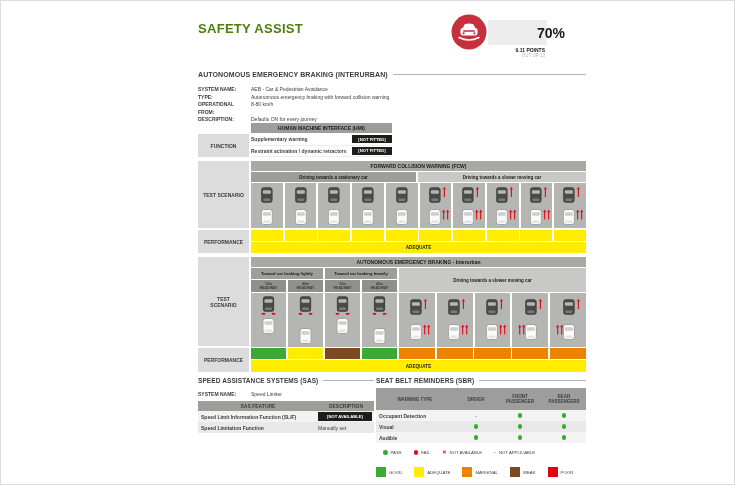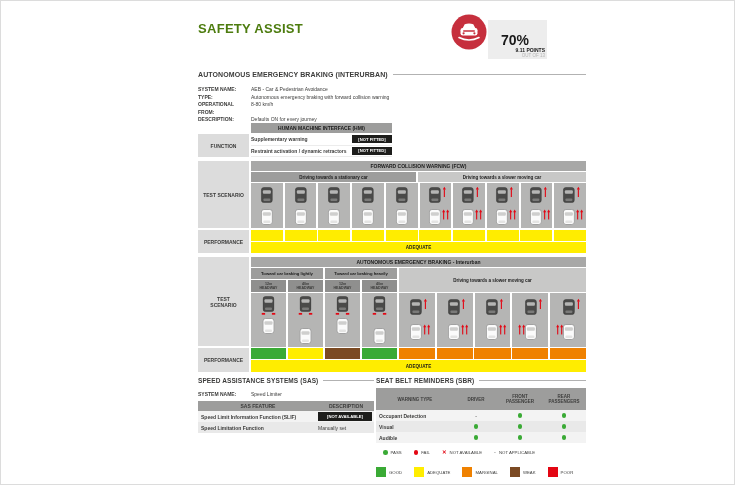--- a/index.html
+++ b/index.html
@@ -4,22 +4,22 @@
 <style>
   * { margin:0; padding:0; box-sizing:border-box; }
   html,body { background:#ffffff; }
   body { font-family:"Liberation Sans", sans-serif; color:#3c3c3b; }
   .page { position:relative; width:735px; height:485px; background:#fff;
           border:1px solid #dcdcdc; overflow:hidden; }
 
   
   .page-title { position:absolute; left:197px; top:20px; font-size:13px; font-weight:700;
                 letter-spacing:.3px; color:#4d7c0f; }
-  .score-box { position:absolute; left:487px; top:19px; width:59px; height:39px;
-               background:#ededed; display:flex; align-items:center; }
+  .score-box { position:absolute; left:487px; top:19px; width:59px; height:25px;
+               background:#ededed; display:flex; align-items:center;padding-left:36px; }
   .score-pct { font-size:14px; font-weight:700; color:#1a1a1a; padding-left:13px; }
   .badge-circle { position:absolute; left:450px; top:13px; width:36px; height:36px; }
   .score-points { position:absolute; left:487px; top:46px; width:57px; text-align:right;
                   font-size:5px; font-weight:700; color:#1a1a1a; line-height:6px; }
   .score-outof { font-size:4.5px; font-weight:400; color:#b5b5b4; }
 
   
   .sec-head { position:absolute; display:flex; align-items:center; gap:5px; }
   .sec-head .t { font-size:7px; font-weight:700; white-space:nowrap; letter-spacing:.1px; }
   .sec-head .rule { flex:1; border-top:1px solid #b2b2b2; }

